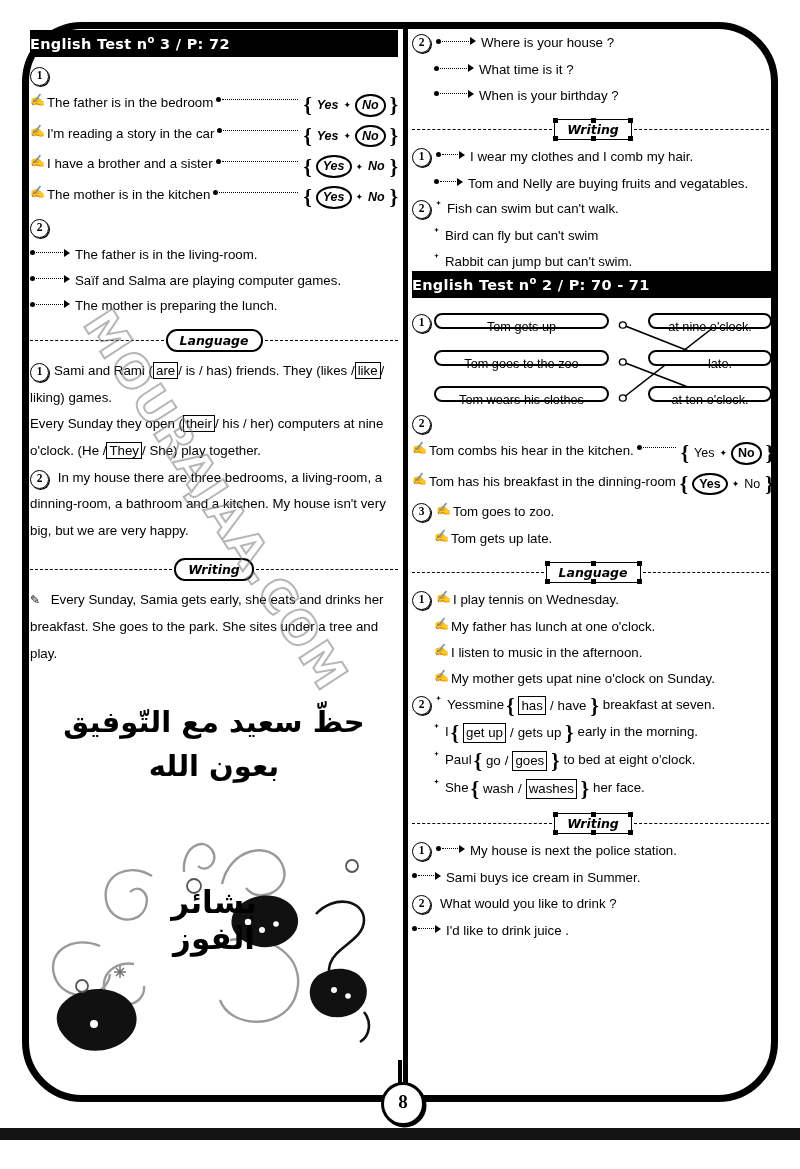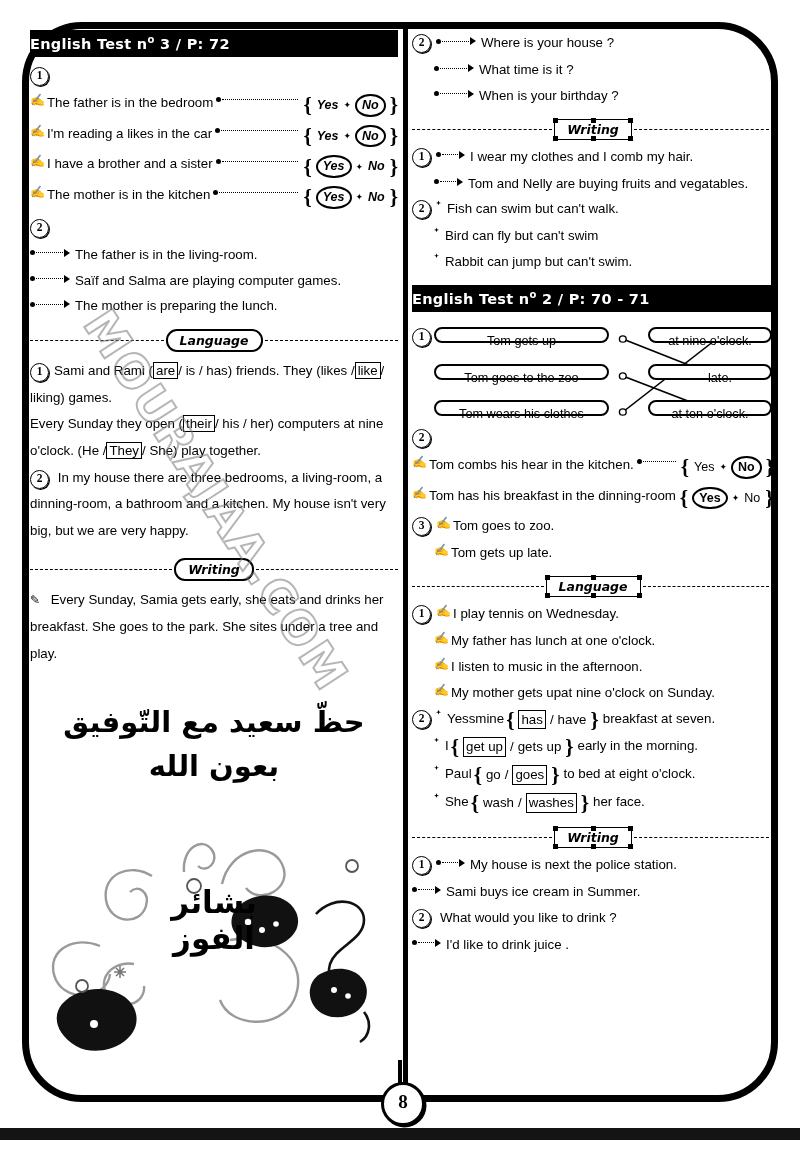--- a/index.html
+++ b/index.html
@@ -176,21 +176,21 @@
       <span class="br">{</span>
       <span class="opt">Yes</span>
       <span class="sep">✦</span>
       <span class="opt circ">No</span>
       <span class="br">}</span>
     </span>
   </div>
 
   <div class="line">
     <span class="pen">✍</span>
-    <span class="ltxt">I'm reading a likes in the car</span>
+    <span class="ltxt">I'm reading a story in the car</span>
     <span class="ynlead">
         <i></i>
         <u></u>
       </span>
     <span class="yn">
       <span class="br">{</span>
       <span class="opt">Yes</span>
       <span class="sep">✦</span>
       <span class="opt circ">No</span>
       <span class="br">}</span>
@@ -408,21 +408,21 @@
   <div class="line sub">
     <span class="dot"></span>
     <span class="ltxt">Bird can fly but can't swim</span>
   </div>
   <div class="line sub">
     <span class="dot"></span>
     <span class="ltxt">Rabbit can jump but can't swim.</span>
   </div>
 
   
-  <div class="banner" style="margin-top:14px;">
+  <div class="banner" style="">
     <span>English Test n</span><span class="sup">o</span><span> 2 / P: 70 - 71</span>
   </div>
 
   
   <div style="position:relative;margin-top:10px;">
     <span class="cnum" style="position:absolute;left:0;top:6px;">1</span>
     <div class="match">
       <svg viewBox="0 0 340 105" preserveAspectRatio="none">
         <line x1="198" y1="17" x2="286" y2="54" stroke="#000" stroke-width="1.6"></line>
         <line x1="198" y1="54" x2="286" y2="90" stroke="#000" stroke-width="1.6"></line>

